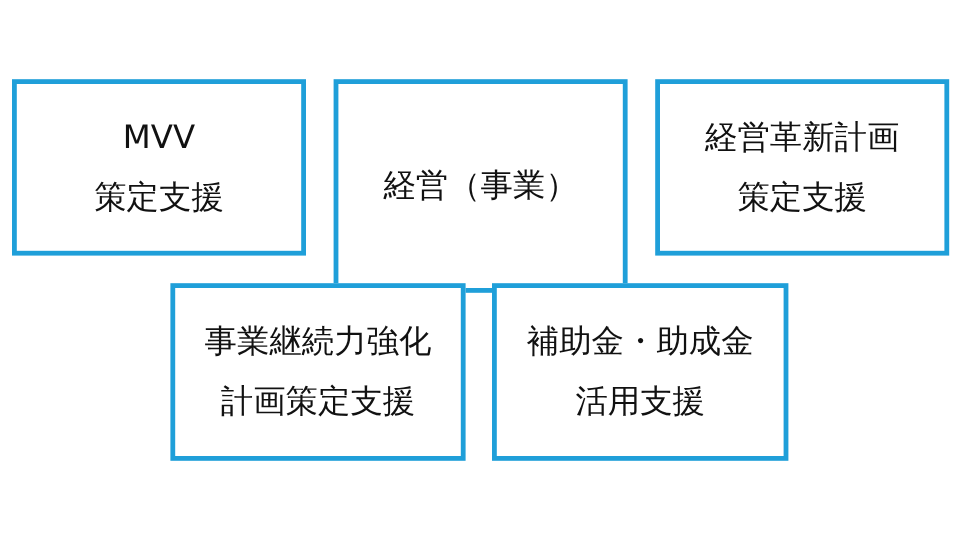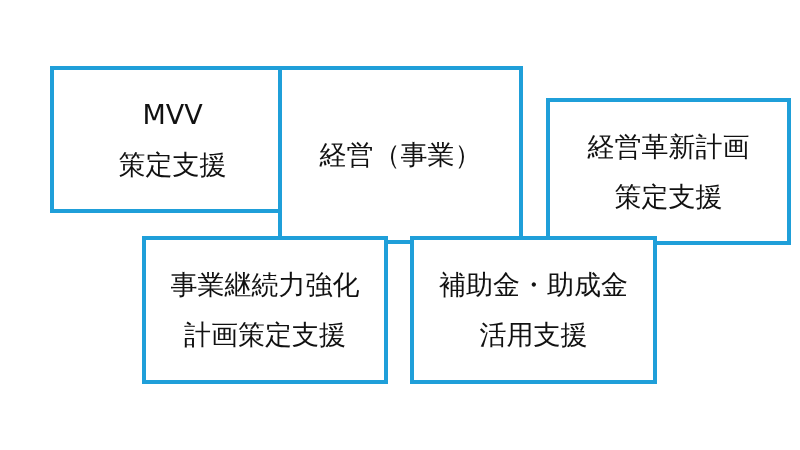--- a/index.html
+++ b/index.html
@@ -29,23 +29,23 @@
     flex-direction: column;
     align-items: center;
     justify-content: center;
     text-align: center;
     color: var(--text);
     font-size: 27px;
     line-height: 1.85;
     white-space: nowrap;
   }
   
-  .pos-1 { left: 10px;  top: 66px;  width: 245px; height: 147px; margin-left: 40px; }
+  .pos-1 { left: 10px;  top: 66px;  width: 245px; height: 147px; }
   .pos-2 { left: 278px; top: 66px;  width: 245px; height: 178px; }
-  .pos-3 { left: 546px; top: 66px;  width: 245px; height: 147px; margin-top: 32px; }
+  .pos-3 { left: 546px; top: 66px;  width: 245px; height: 147px; }
   
   .pos-4 { left: 142px; top: 236px; width: 246px; height: 148px; }
   .pos-5 { left: 410px; top: 236px; width: 247px; height: 148px; }
   .box-line { display: block; }
 </style>
 </head>
 <body>
 
 <div class="canvas">
 

